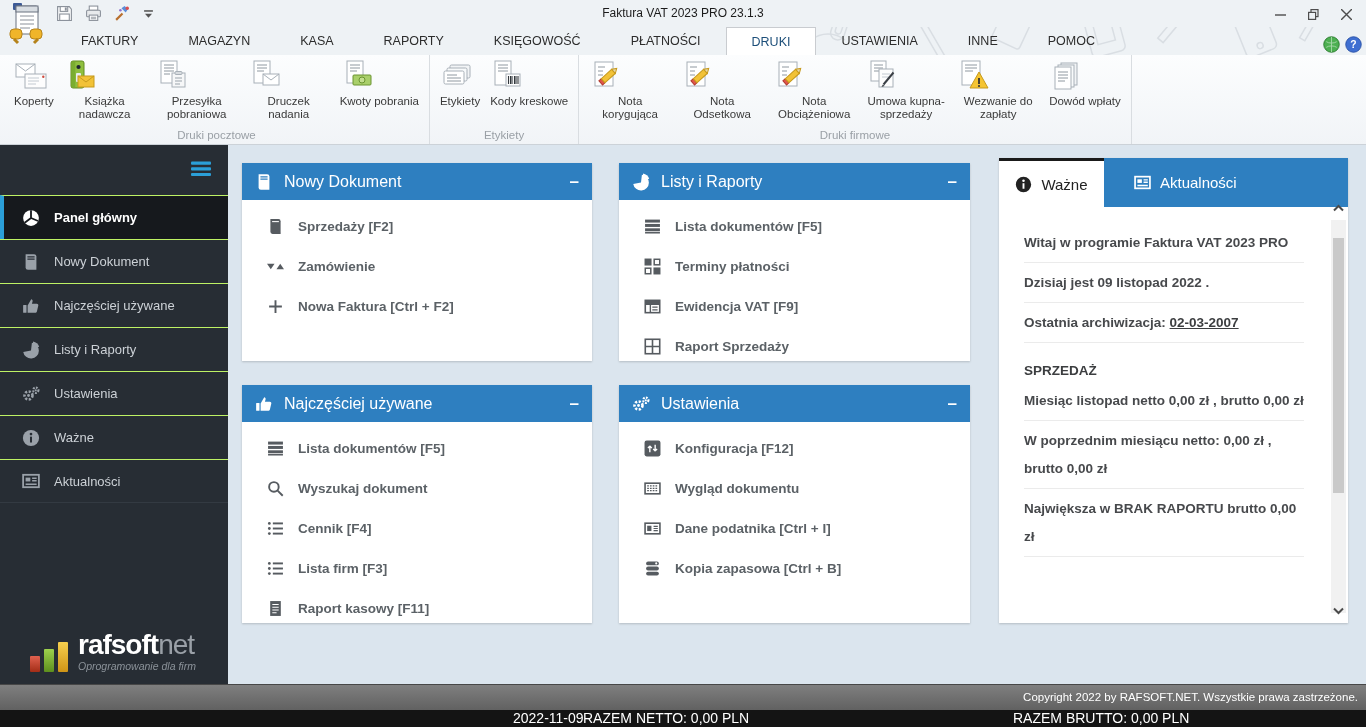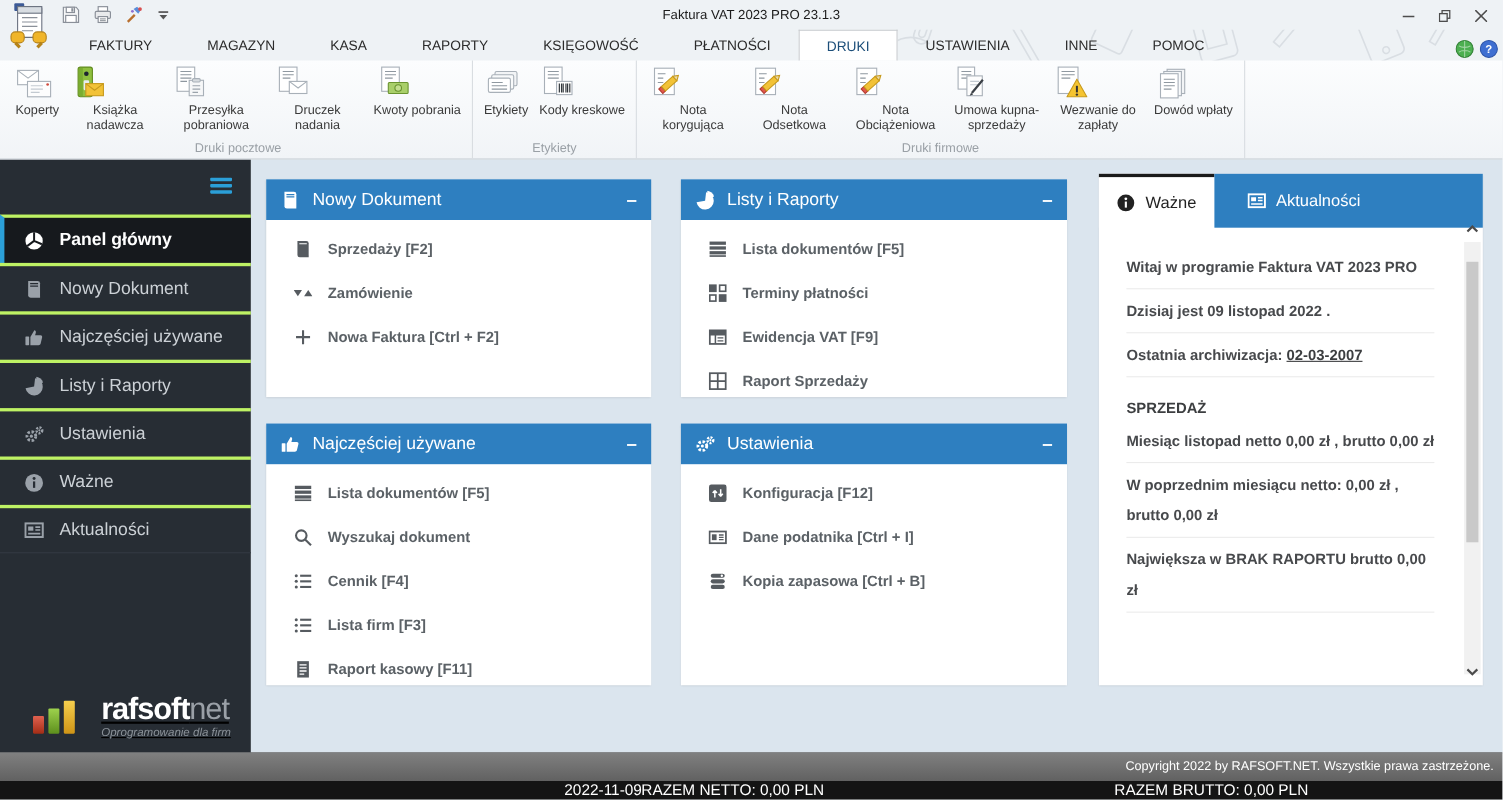--- a/index.html
+++ b/index.html
@@ -45,31 +45,31 @@
   .ritem svg { width:34px; height:34px; }
   .ritem-label { font-size:11.5px; line-height:13px; color:#3a3a3a; margin-top:2px; }
   .rgroup-label { text-align:center; font-size:11.5px; color:#9aa0a6; padding:3px 0 2px; }
 
   
   .sidebar { position:absolute; top:145px; left:0; width:228px; bottom:43px; background:#272d34; z-index:3; }
   .hamburger { position:absolute; top:16px; right:17px; width:20px; height:16px; color:#2b9fd8; }
   .snav { position:absolute; top:50px; left:0; right:0; }
   .snav-item {
     height:44px; display:flex; align-items:center; padding-left:22px; gap:14px;
-    border-top:3px solid #bef264; color:#ccd1d6; font-size:16px; cursor:default;
+    border-top:1px solid #bef264; color:#ccd1d6; font-size:13px; cursor:default;
   }
   .snav-item .sic { width:18px; height:18px; color:#9aa1a9; flex:none; }
   .snav-item.active {
     background:#16191d; border-left:4px solid #2b9fd8; padding-left:18px;
     color:#fff; font-weight:bold;
   }
   .snav-item.active .sic { color:#fff; }
   .snav-item:last-child { border-bottom:1px solid #333a42; }
 
-  .side-logo { position:absolute; left:30px; bottom:12px; display:flex; align-items:center; gap:24px;text-decoration:underline; }
+  .side-logo { position:absolute; left:30px; bottom:12px; display:flex; align-items:flex-end; gap:10px; }
   .logo-bars { display:flex; align-items:flex-end; gap:4px; }
   .logo-bars span { width:10px; border-radius:1px; display:block; }
   .bar-red    { height:16px; background:linear-gradient(#e0614f,#a32d16); }
   .bar-green  { height:23px; background:linear-gradient(#9ed24d,#5d8f1d); }
   .bar-yellow { height:30px; background:linear-gradient(#f6cf4e,#cf9416); }
   .logo-text .brand { font-size:28px; line-height:26px; font-weight:bold; color:#fff; letter-spacing:-1px; }
   .logo-text .brand .lite { font-weight:normal; color:#9aa0a7; }
   .logo-text .tagline { font-size:10.5px; font-style:italic; color:#8b9299; margin-top:2px; }
 
   
@@ -626,20 +626,27 @@
         <div class="pitem">
           <svg class="iic" viewBox="0 0 16 16">
               <rect x="0.5" y="0.5" width="15" height="15" rx="2" fill="currentColor"></rect>
               <path d="M5.5 11.5v-6m0 0L3.7 7.6m1.8-2.1 1.8 2.1M10.5 4.5v6m0 0 1.8-2.1m-1.8 2.1L8.7 8.4" stroke="#fff" stroke-width="1.3" fill="none"></path>
             </svg>
           <span>Konfiguracja [F12]</span>
         </div>
         <div class="pitem">
           <svg class="iic" viewBox="0 0 16 16" fill="none" stroke="currentColor">
               <rect x="1" y="3" width="14" height="10" stroke-width="1.5"></rect>
+              <path d="M3 5.6h10M3 7.8h10M3 10h10" stroke-width="1.2" stroke-dasharray="1.6 1"></path>
+            </svg>
+          <span>Wygląd dokumentu</span>
+        </div>
+        <div class="pitem">
+          <svg class="iic" viewBox="0 0 16 16" fill="none" stroke="currentColor">
+              <rect x="1" y="3" width="14" height="10" stroke-width="1.5"></rect>
               <rect x="3" y="5.4" width="4" height="5" fill="currentColor" stroke="none"></rect>
               <path d="M9 6h4M9 8h4M9 10h4" stroke-width="1.1"></path>
             </svg>
           <span>Dane podatnika [Ctrl + I]</span>
         </div>
         <div class="pitem">
           <svg class="iic" viewBox="0 0 16 16" fill="currentColor">
               <rect x="2" y="1.4" width="12" height="3.6" rx="1.8"></rect>
               <rect x="2" y="6.2" width="12" height="3.6" rx="1.8"></rect>
               <rect x="2" y="11" width="12" height="3.6" rx="1.8"></rect>

